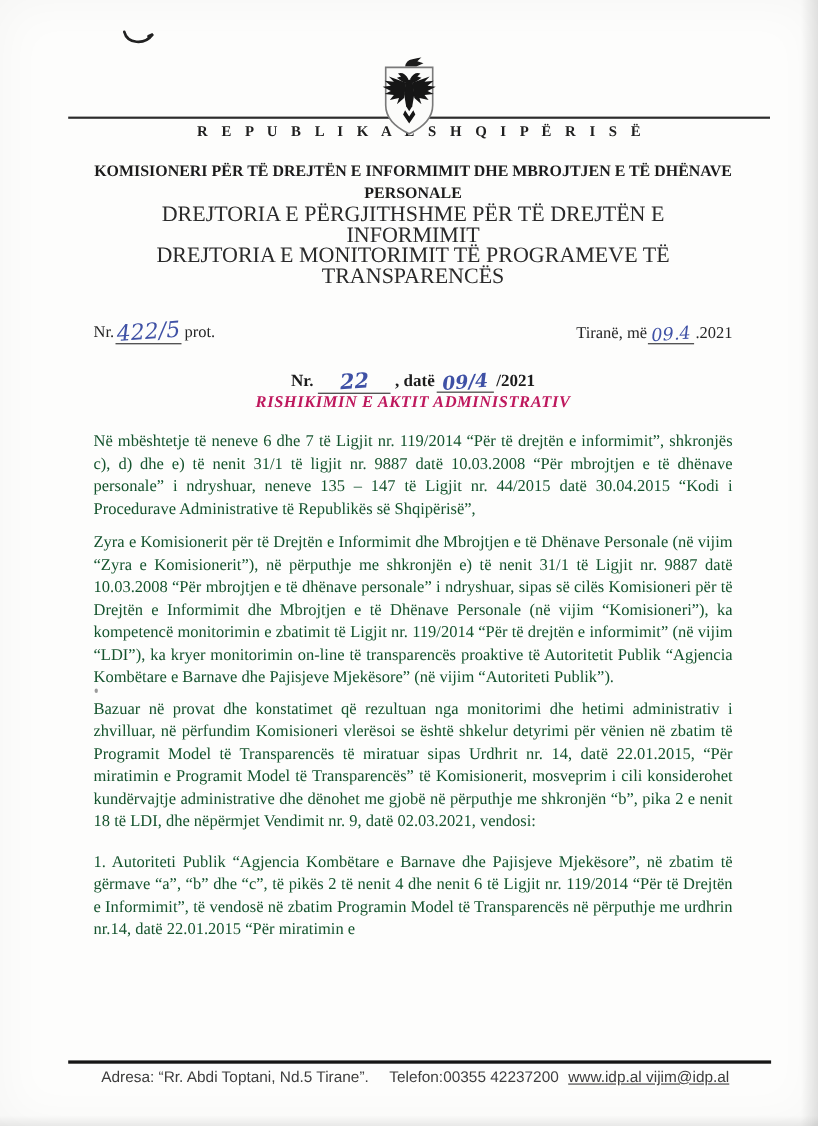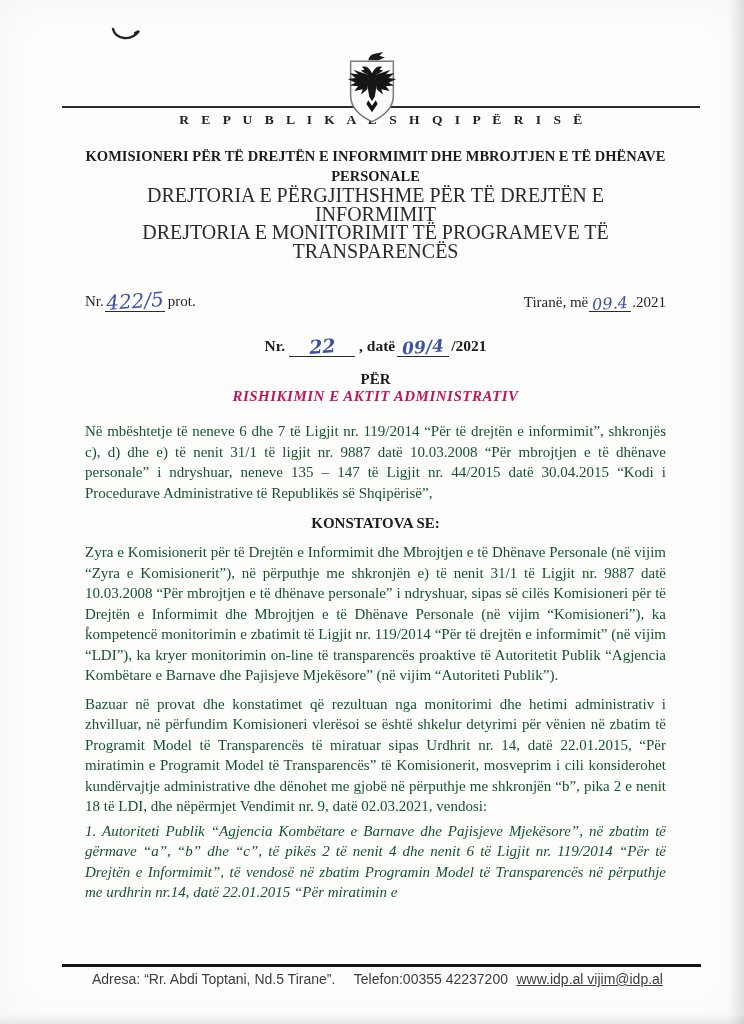--- a/index.html
+++ b/index.html
@@ -46,21 +46,21 @@
   .vendim-title{margin-top:32px;text-align:center;font-weight:bold;font-size:15px;
     letter-spacing:1px;color:#1c1c1c;}
   .vendim-nr{margin-top:21px;text-align:center;font-weight:bold;font-size:15.5px;color:#1c1c1c;}
   .per{margin-top:14px;text-align:center;font-weight:bold;font-size:15px;color:#1c1c1c;}
   .subject{text-align:center;font-weight:bold;font-size:15px;letter-spacing:0.5px;color:#be185d;font-style:italic;}
 
   .para{margin-top:16px;font-size:15px;line-height:20.5px;text-align:justify;color:#14532d;}
   .konstatova{margin-top:12px;text-align:center;font-weight:bold;font-size:15px;color:#1c1c1c;}
   .p2{margin-top:10px;}
   .p3{margin-top:8px;}
-  .item{margin-top:4px;font-style:italic;}
+  .item{margin-top:16px;}
 
   .artifact-dot{position:absolute;left:86px;top:626px;width:3px;height:4px;
     background:#9a9a9a;border-radius:50%;}
 
   .footer-rule{position:absolute;left:62px;top:964px;width:639px;height:3px;background:#161616;}
   .footer{
     position:absolute;top:971px;left:62px;width:639px;display:flex;
     justify-content:space-between;align-items:flex-start;
     font-family:"Liberation Sans","DejaVu Sans",sans-serif;font-size:14px;color:#3d3d3d;
   }
@@ -111,26 +111,24 @@
       <div>
         <span>Tiranë, më</span><span class="hw-slot slot-date"><span class="hw">09.4</span></span><span>.2021</span>
       </div>
     </div>
 
 
     <div class="vendim-nr">
       <span>Nr.</span><span class="hw-slot slot-vnr"><span class="hw">22</span></span><span>, datë</span><span class="hw-slot slot-vdate"><span class="hw">09/4</span></span><span>/2021</span>
     </div>
 
-    <div class="per">PËR</div>
     <div class="subject">RISHIKIMIN E AKTIT ADMINISTRATIV</div>
 
     <div class="para">Në mbështetje të neneve 6 dhe 7 të Ligjit nr. 119/2014 “Për të drejtën e informimit”, shkronjës c), d) dhe e) të nenit 31/1 të ligjit nr. 9887 datë 10.03.2008 “Për mbrojtjen e të dhënave personale” i ndryshuar, neneve 135 – 147 të Ligjit nr. 44/2015 datë 30.04.2015 “Kodi i Procedurave Administrative të Republikës së Shqipërisë”,</div>
 
-    <div class="konstatova">KONSTATOVA SE:</div>
 
     <div class="para p2">Zyra e Komisionerit për të Drejtën e Informimit dhe Mbrojtjen e të Dhënave Personale (në vijim “Zyra e Komisionerit”), në përputhje me shkronjën e) të nenit 31/1 të Ligjit nr. 9887 datë 10.03.2008 “Për mbrojtjen e të dhënave personale” i ndryshuar, sipas së cilës Komisioneri për të Drejtën e Informimit dhe Mbrojtjen e të Dhënave Personale (në vijim “Komisioneri”), ka kompetencë monitorimin e zbatimit të Ligjit nr. 119/2014 “Për të drejtën e informimit” (në vijim “LDI”), ka kryer monitorimin on-line të transparencës proaktive të Autoritetit Publik “Agjencia Kombëtare e Barnave dhe Pajisjeve Mjekësore” (në vijim “Autoriteti Publik”).</div>
 
     <div class="para p3">Bazuar në provat dhe konstatimet që rezultuan nga monitorimi dhe hetimi administrativ i zhvilluar, në përfundim Komisioneri vlerësoi se është shkelur detyrimi për vënien në zbatim të Programit Model të Transparencës të miratuar sipas Urdhrit nr. 14, datë 22.01.2015, “Për miratimin e Programit Model të Transparencës” të Komisionerit, mosveprim i cili konsiderohet kundërvajtje administrative dhe dënohet me gjobë në përputhje me shkronjën “b”, pika 2 e nenit 18 të LDI, dhe nëpërmjet Vendimit nr. 9, datë 02.03.2021, vendosi:</div>
 
     <div class="para item">1. Autoriteti Publik  “Agjencia Kombëtare e Barnave dhe Pajisjeve Mjekësore”, në zbatim të gërmave “a”, “b” dhe “c”, të pikës 2 të nenit 4 dhe nenit 6 të Ligjit nr. 119/2014 “Për të Drejtën e Informimit”, të vendosë në zbatim Programin Model të Transparencës në përputhje me urdhrin nr.14, datë 22.01.2015 “Për miratimin e</div>
 
   </div>
 
   <div class="artifact-dot"></div>

